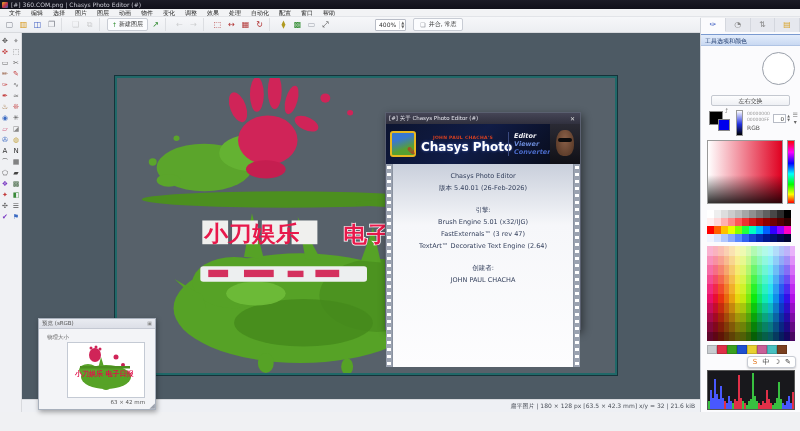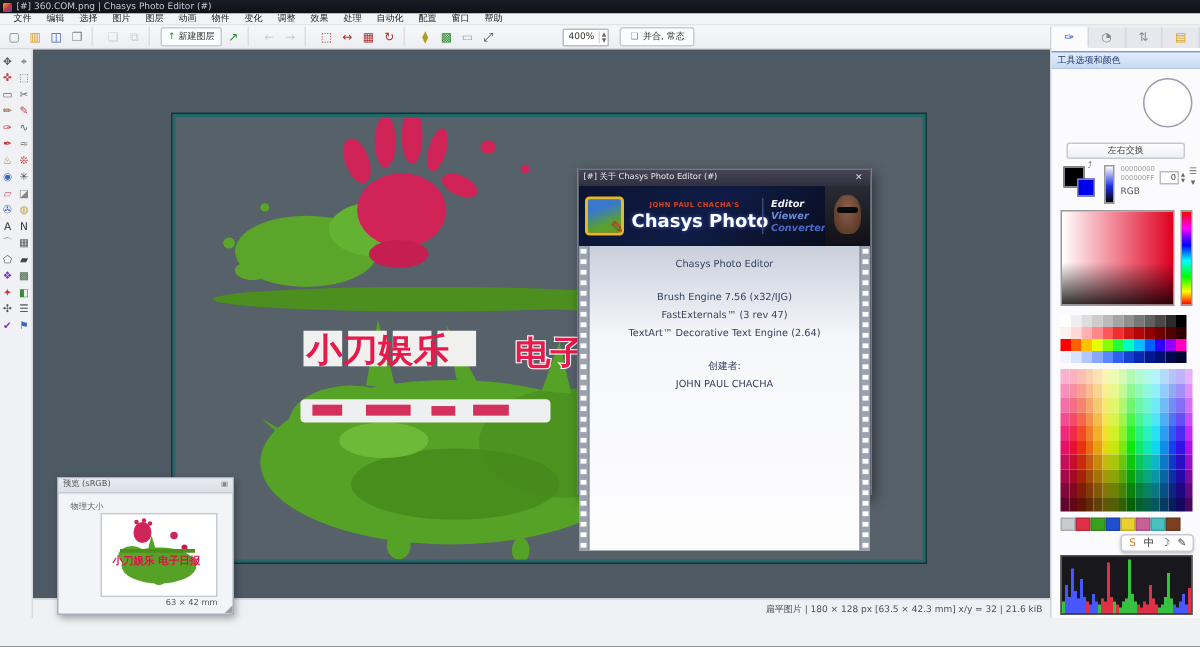--- a/index.html
+++ b/index.html
@@ -280,22 +280,24 @@
         <div class="dlg-role r1">Viewer</div>
         <div class="dlg-role r2">Converter</div>
       </div>
       <div class="dlg-face"></div>
     </div>
     <div class="dlg-body">
       <div class="film left"></div>
       <div class="film right"></div>
       <div class="dlg-lines" id="dlg-lines">
           <div class="dlg-line">Chasys Photo Editor</div>
+          <div class="dlg-line">版本 5.40.01 (26-Feb-2026)</div>
           <div class="dlg-gap"></div>
-          <div class="dlg-line">Brush Engine 7.56 (x32/IJG)</div>
+          <div class="dlg-line">引擎:</div>
+          <div class="dlg-line">Brush Engine 5.01 (x32/IJG)</div>
           <div class="dlg-line">FastExternals™ (3 rev 47)</div>
           <div class="dlg-line">TextArt™ Decorative Text Engine (2.64)</div>
           <div class="dlg-gap"></div>
           <div class="dlg-line">创建者:</div>
           <div class="dlg-line">JOHN PAUL CHACHA</div>
         </div>
     </div>
   </div>
 
   <div class="navigator">

